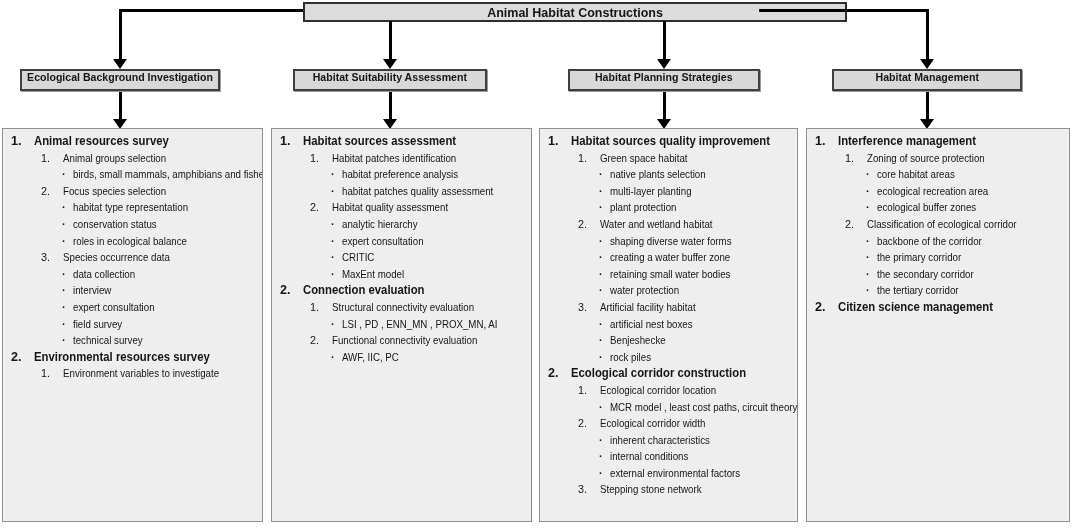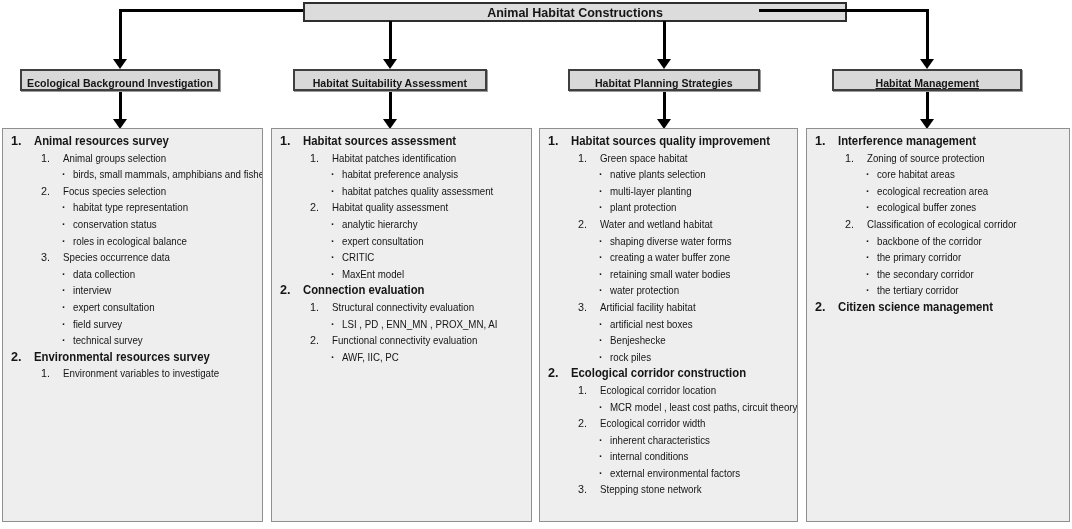--- a/index.html
+++ b/index.html
@@ -11,21 +11,21 @@
   .root{
     position:absolute;left:303px;top:2px;width:544px;height:20px;box-sizing:border-box;
     background:#dcdcdc;border:2px solid #2e2e2e;
     display:flex;align-items:flex-end;justify-content:center;
   }
   .root .ht{font-weight:bold;font-size:12.5px;white-space:nowrap;}
   
   .hbox{
     position:absolute;top:69px;height:22px;box-sizing:border-box;
     background:#d8d8d8;border:2px solid #3f3f3f;box-shadow:1px 1px 0 #9a9a9a;
-    display:flex;align-items:flex-end;justify-content:center;
+    display:flex;align-items:flex-start;justify-content:center;
   }
   .hbox .ht{font-weight:bold;font-size:11.5px;white-space:nowrap;transform:scaleX(0.92);transform-origin:50% 50%;}
   
   .cbox{
     position:absolute;top:128px;height:394px;box-sizing:border-box;
     background:#eeeeee;border:1.5px solid #8f8f8f;overflow:hidden;
   }
   .items{position:absolute;left:0;top:4px;right:0;}
   .item{position:relative;height:16.6px;font-size:10.8px;}
   .item .m,.item .t{position:absolute;top:0;line-height:16.6px;white-space:nowrap;}
@@ -75,21 +75,21 @@
 
   <div class="hbox" id="hbox-0" style="left: 20px; width: 200px;">
     <span class="ht">Ecological Background Investigation</span>
   </div>
   <div class="hbox" id="hbox-2" style="left: 568px; width: 192px;">
     <span class="ht">Habitat Planning Strategies</span>
   </div>
   <div class="hbox" id="hbox-1" style="left: 293px; width: 194px;">
     <span class="ht">Habitat Suitability Assessment</span>
   </div>
-  <div class="hbox" id="hbox-3" style="left: 832px; width: 190px; text-decoration: underline;">
+  <div class="hbox" id="hbox-3" style="left: 832px; width: 190px;">
     <span class="ht">Habitat Management</span>
   </div>
 
   <div class="cbox" id="cbox-0" style="left: 2px; width: 261px;">
       <div class="items" id="items-0">
         <div class="item l1">
           <span class="m">1.</span>
           <span class="t">Animal resources survey</span>
         </div>
         <div class="item l2">

